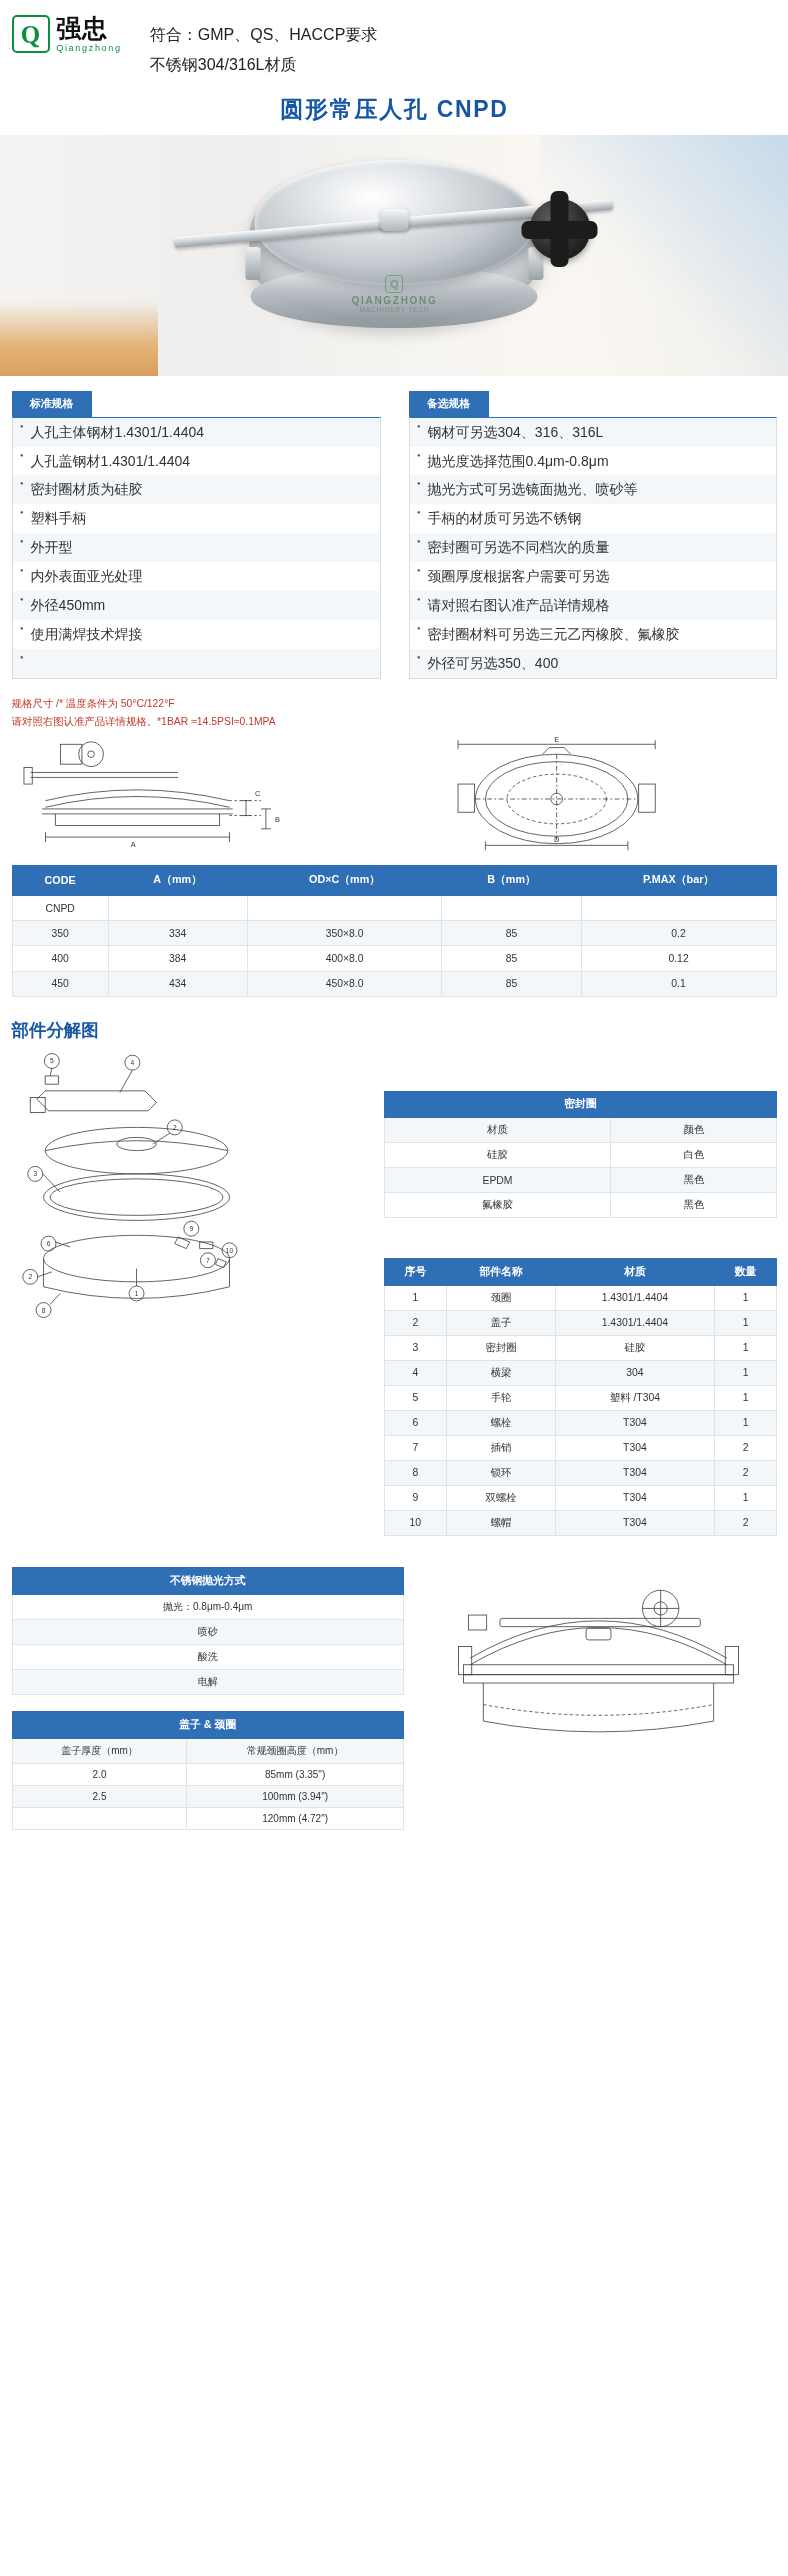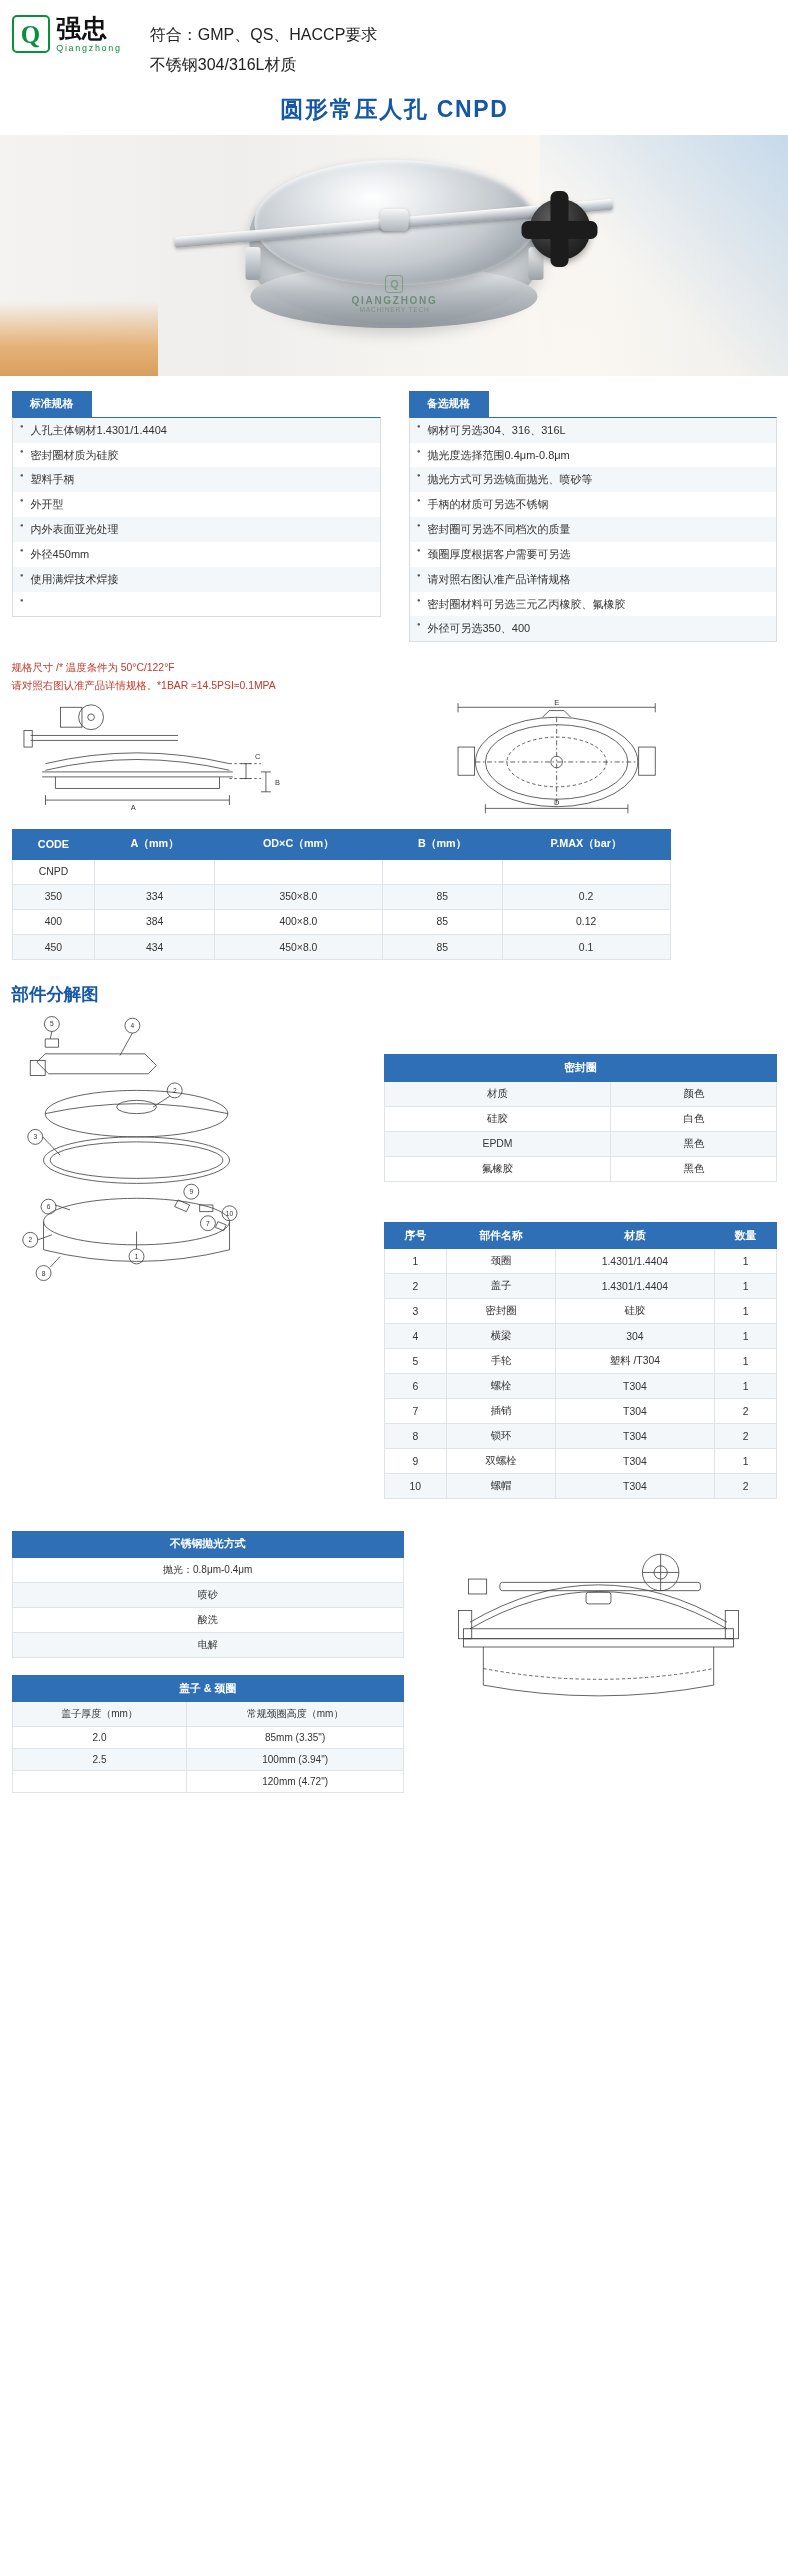--- a/index.html
+++ b/index.html
@@ -104,39 +104,39 @@
 
   
   .spec-row { display:flex; gap:28px; padding: 15px 11.6px 5px 11.6px; }
   .spec-col { flex:1; }
   .spec-head {
     background:#2f6fb5; color:#fff; font-size:10.8px; font-weight:bold;
     padding:5.8px 10px; display:inline-block; min-width:80px; text-align:center;
   }
   .spec-box { border:0.8px solid #d8dde2; border-top:0.8px solid #2f6fb5; }
   .spec-box li {
-    list-style:none; font-size:11px; color:#333; padding:5px 8.3px 5px 18px;
+    list-style:none; font-size:14px; color:#333; padding:5px 8.3px 5px 18px;
     position:relative; line-height:1.35;
   }
   .spec-box li:nth-child(odd){ background:#f4f7fa; }
   .spec-box li:before {
     content:"●"; position:absolute; left:7.5px; top:5px; font-size:5.8px; color:#555;
   }
   .spec-box ul { margin:0; padding:0; }
 
   
   .note { padding: 11.6px 11.6px 1.7px 11.6px; }
   .note div { color:#c0392b; font-size:10.4px; line-height:1.7; }
 
   
   .draw-row { display:flex; padding: 3.3px 11.6px 8.3px 11.6px; gap:16.6px; }
   .draw-box { flex:1; height:116px; position:relative; }
 
   
-  .tbl { width:659px; margin:5px 11.6px 0 11.6px; border-collapse:collapse; }
+  .tbl { width:765px; margin:5px 11.6px 0 11.6px; border-collapse:collapse; }
   .tbl th {
     background:#2f6fb5; color:#fff; font-size:10.8px; font-weight:bold;
     padding:7.5px 3.3px; border:0.8px solid #2f6fb5; text-align:center;
   }
   .tbl td {
     font-size:10.4px; color:#333; text-align:center; padding:6.6px 3.3px;
     border:0.8px solid #dfe4e9;
   }
   .tbl tr:nth-child(even) td { background:#f4f7fa; }
 
@@ -210,20 +210,21 @@
       <div class="wm-sub">MACHINERY TECH</div>
     </div>
   </div>
 
   <div class="spec-row">
     <div class="spec-col">
       <div class="spec-head">标准规格</div>
       <div class="spec-box">
         <ul>
           <li>人孔主体钢材1.4301/1.4404</li>
+          <li>人孔盖钢材1.4301/1.4404</li>
           <li>密封圈材质为硅胶</li>
           <li>塑料手柄</li>
           <li>外开型</li>
           <li>内外表面亚光处理</li>
           <li>外径450mm</li>
           <li>使用满焊技术焊接</li>
           <li>&nbsp;</li>
         </ul>
       </div>
     </div>

